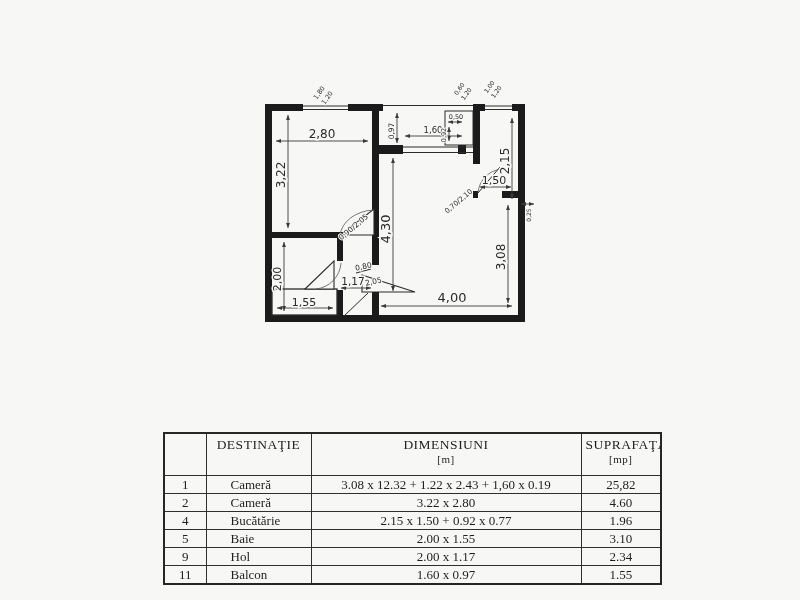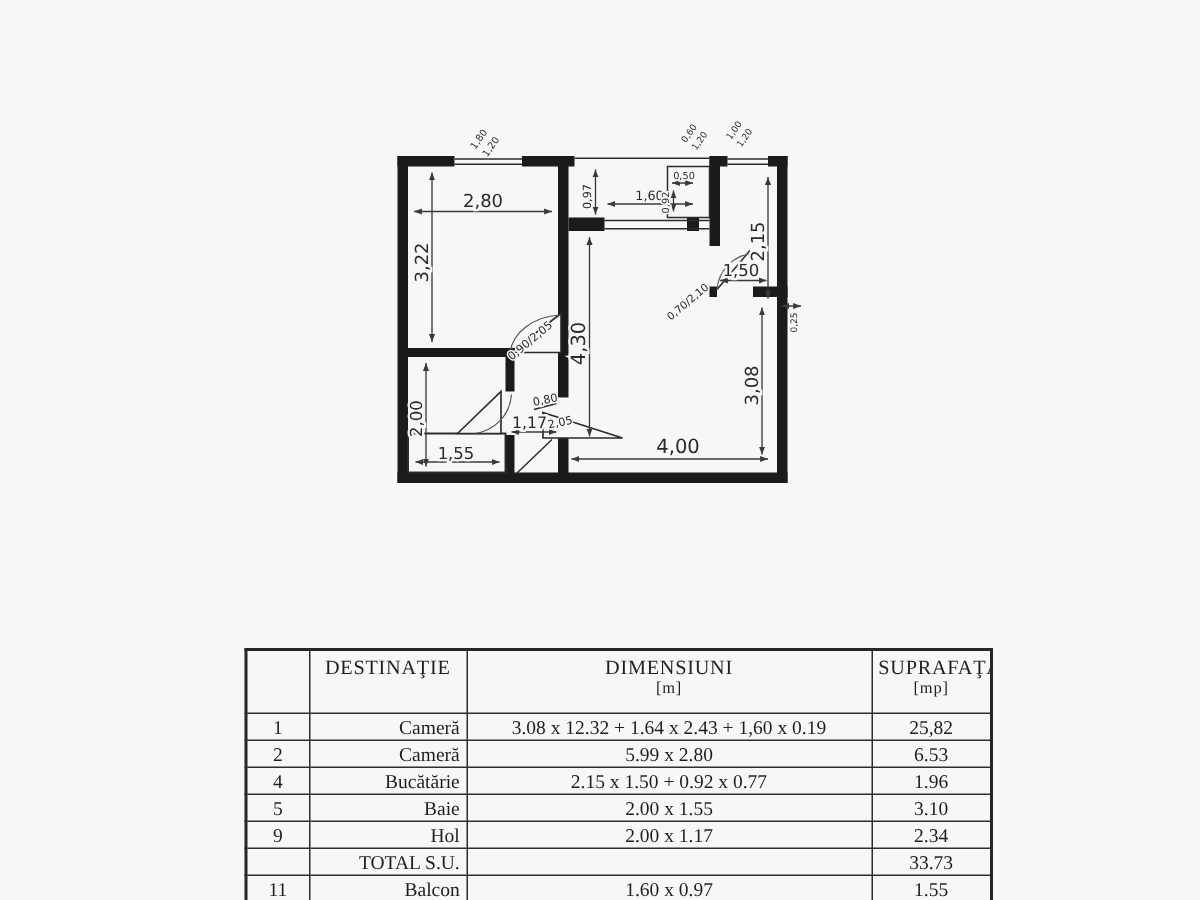--- a/index.html
+++ b/index.html
@@ -37,21 +37,21 @@
     font-family:"Liberation Serif",serif;
     font-size:13px;color:#1e1e1e;
     border:2.5px solid #262626;
   }
   table.areas td{
     border:1.6px solid #2e2e2e;
     padding:0 4px;height:17px;
     text-align:center;white-space:nowrap;overflow:hidden;
   }
   table.areas tr.hdr td{height:38px;vertical-align:top;padding-top:3px;font-size:13.5px;letter-spacing:0.5px;margin-top:34px;}
-  table.areas td.dest{text-align:right;padding-left:24px;}
+  table.areas td.dest{text-align:left;padding-left:24px;}
   col.c-no{width:42px;}
   col.c-dest{width:105px;}
   col.c-dim{width:270px;}
   col.c-area{width:80px;}
   .unit{font-size:11px;}
 </style>
 </head>
 <body>
 
 <div class="page">
@@ -172,54 +172,48 @@
             <div class="unit">[m]</div>
           </td>
           <td>
             <div>SUPRAFAŢA</div>
             <div class="unit">[mp]</div>
           </td>
         </tr>
         <tr>
           <td>1</td>
           <td class="dest">Cameră</td>
-          <td>3.08 x 12.32 + 1.64 x 2.43 + 1,60 x 0.19</td>
+          <td>3.08 x 12.32 + 1.22 x 2.43 + 1,60 x 0.19</td>
           <td>25,82</td>
         </tr>
         <tr>
           <td>2</td>
           <td class="dest">Cameră</td>
-          <td>5.99 x 2.80</td>
-          <td>6.53</td>
+          <td>3.22 x 2.80</td>
+          <td>4.60</td>
         </tr>
         <tr>
           <td>4</td>
           <td class="dest">Bucătărie</td>
           <td>2.15 x 1.50 + 0.92 x 0.77</td>
           <td>1.96</td>
         </tr>
         <tr>
           <td>5</td>
           <td class="dest">Baie</td>
           <td>2.00 x 1.55</td>
           <td>3.10</td>
         </tr>
         <tr>
           <td>9</td>
           <td class="dest">Hol</td>
           <td>2.00 x 1.17</td>
           <td>2.34</td>
         </tr>
         <tr>
-          <td></td>
-          <td class="dest">TOTAL S.U.</td>
-          <td></td>
-          <td>33.73</td>
-        </tr>
-        <tr>
           <td>11</td>
           <td class="dest">Balcon</td>
           <td>1.60 x 0.97</td>
           <td>1.55</td>
         </tr>
       </tbody>
     </table>
   </div>
 
 </div>

